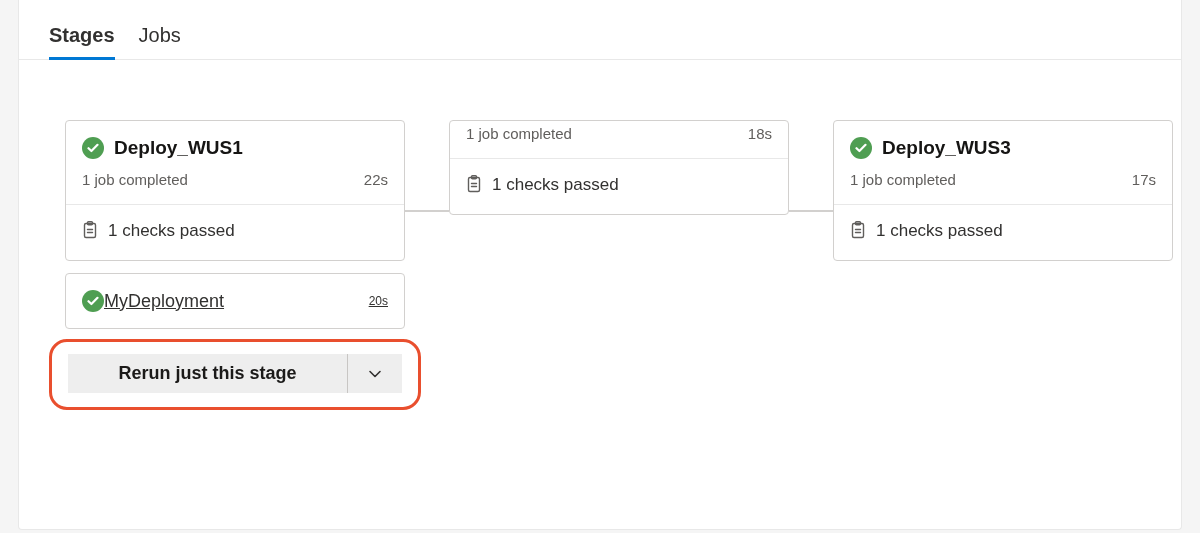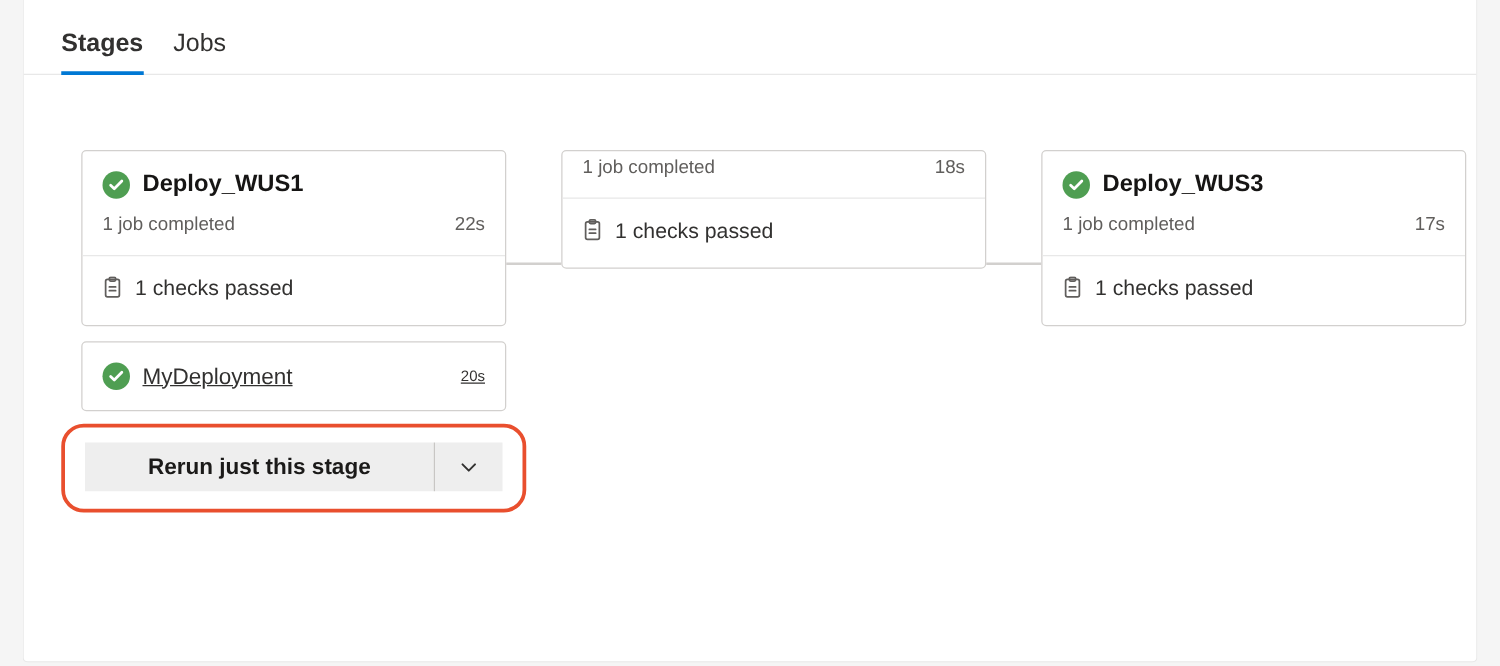--- a/index.html
+++ b/index.html
@@ -98,21 +98,20 @@
   .job-card {
     margin-top: 12px;
     border: 1px solid #d2d0ce;
     border-radius: 4px;
     background: #fff;
   }
   .job-row {
     display: flex;
     align-items: center;
     padding: 16px;
-    gap: 10px;
   }
   .job-name {
     text-decoration: underline;
     font-size: 18px;
     color: #323130;
     flex: 1;
   }
   .job-time {
     text-decoration: underline;
     font-size: 12px;

